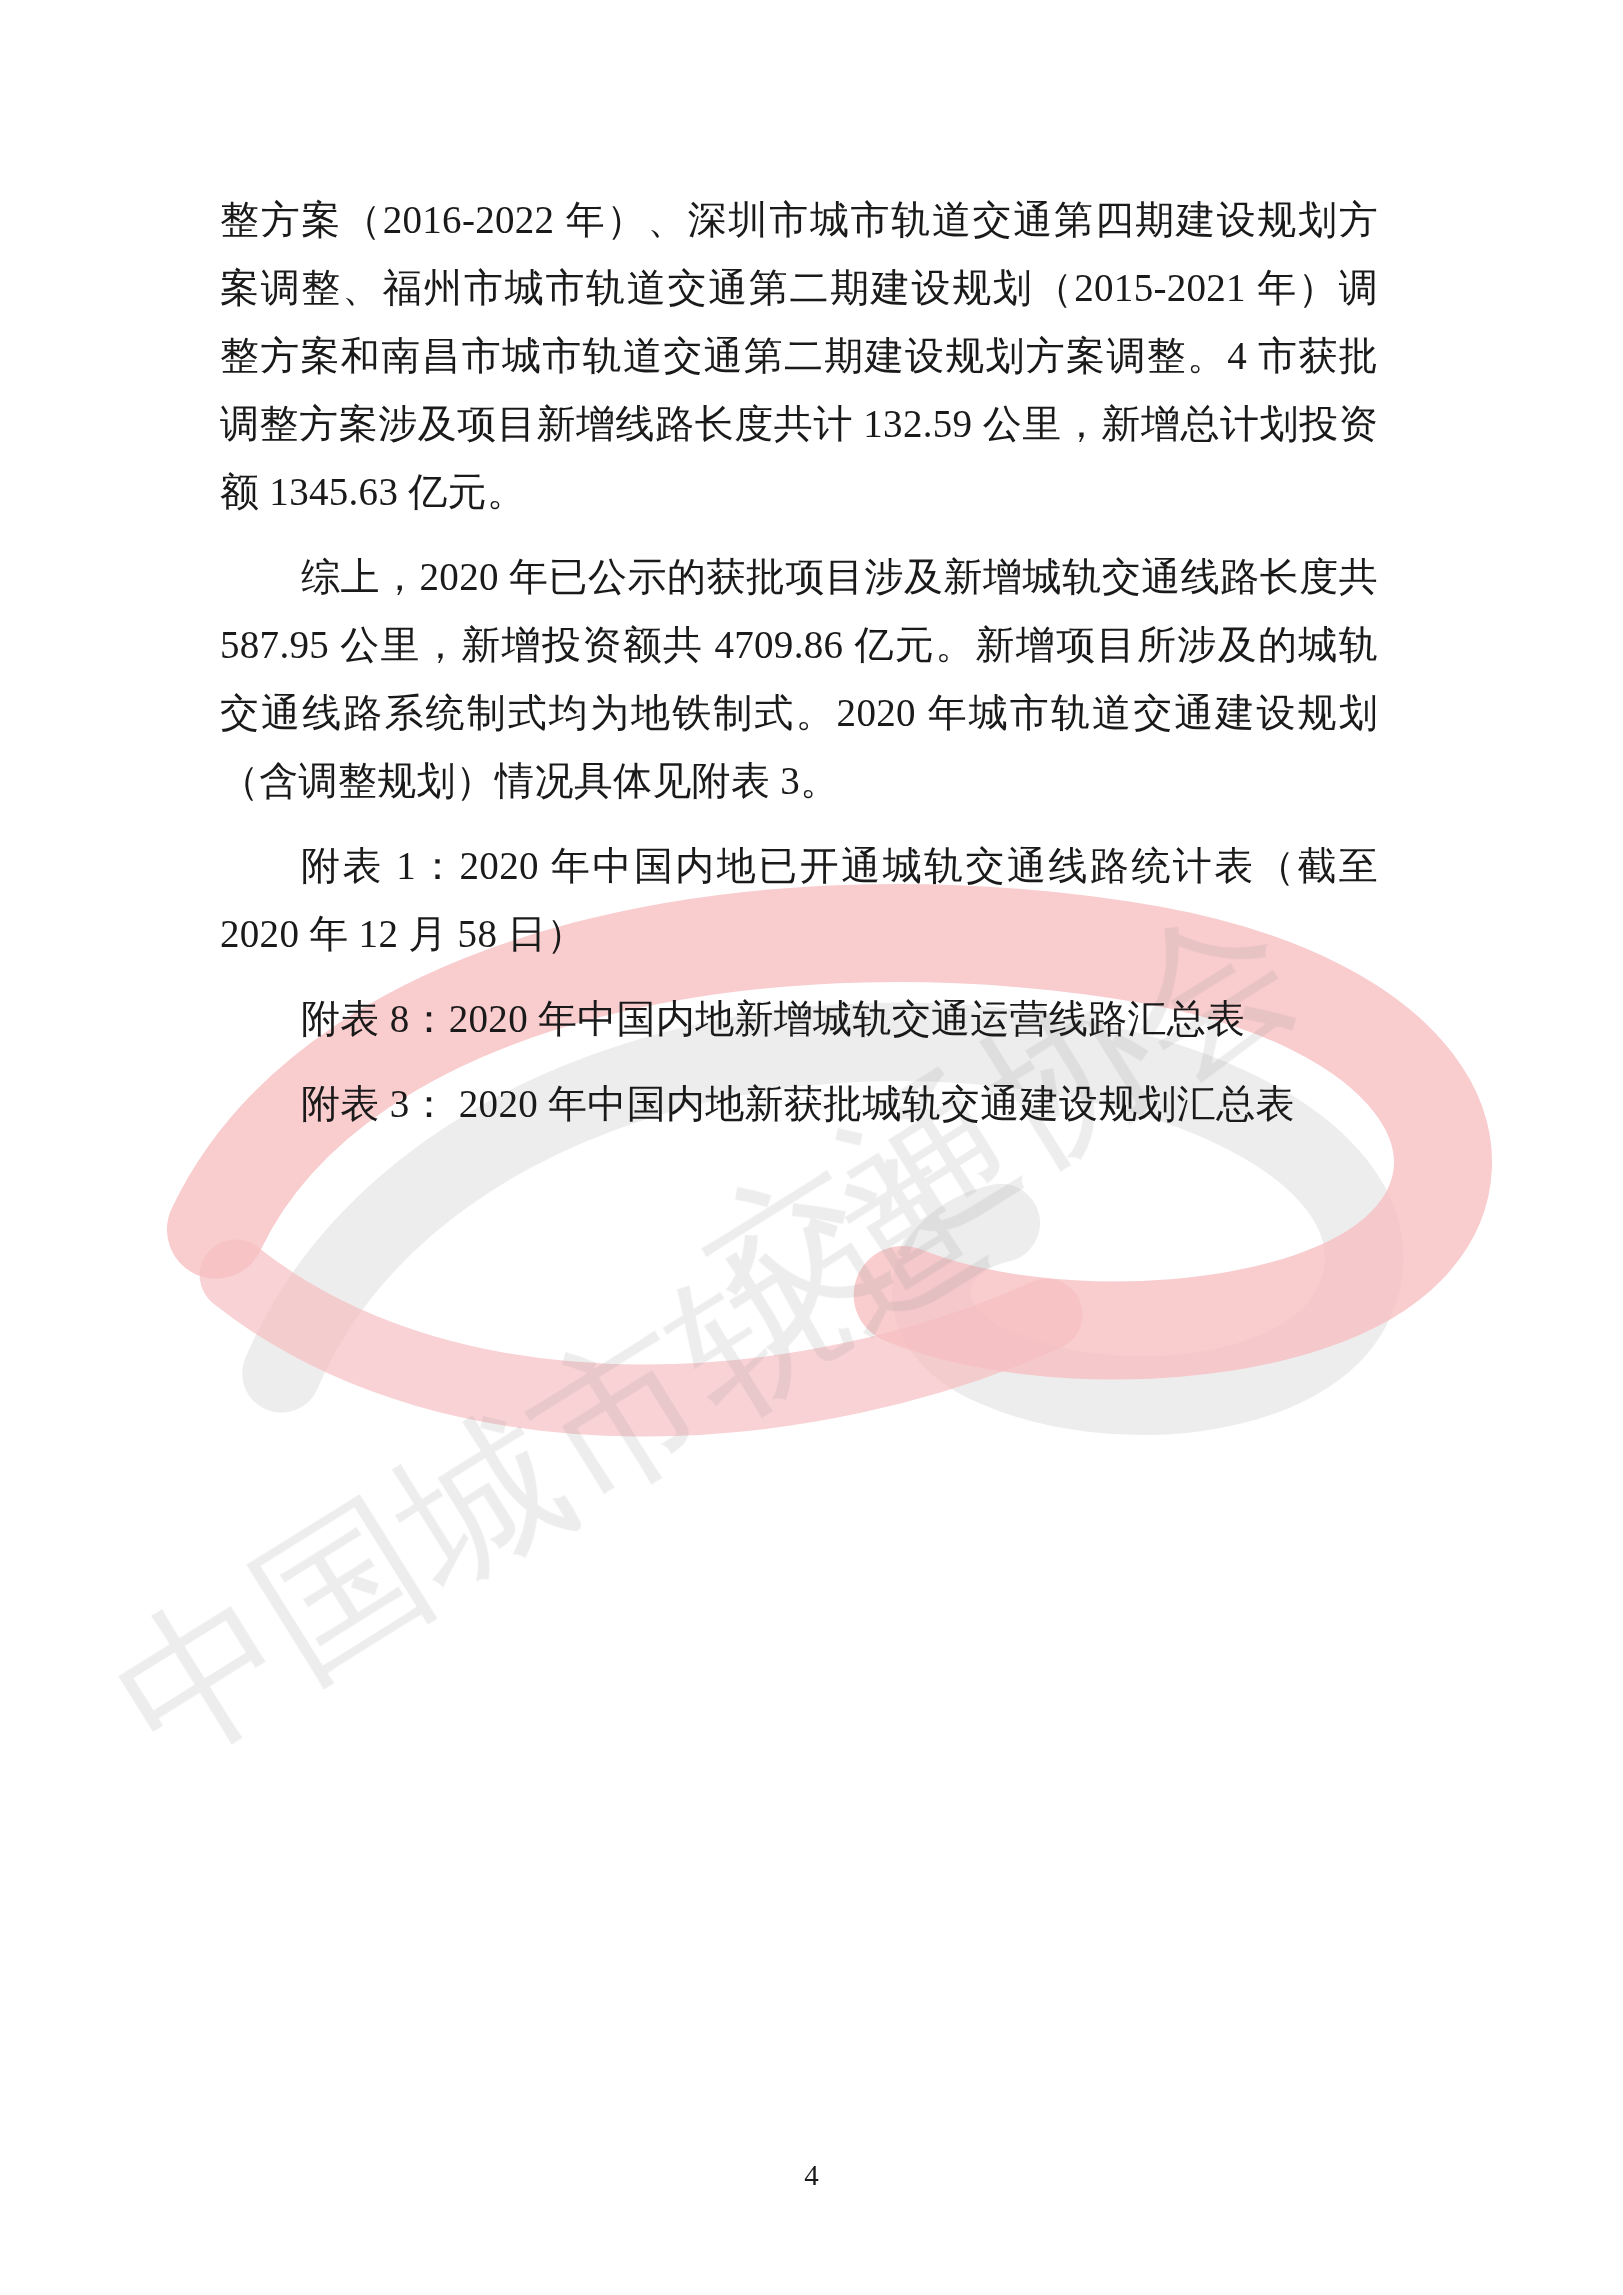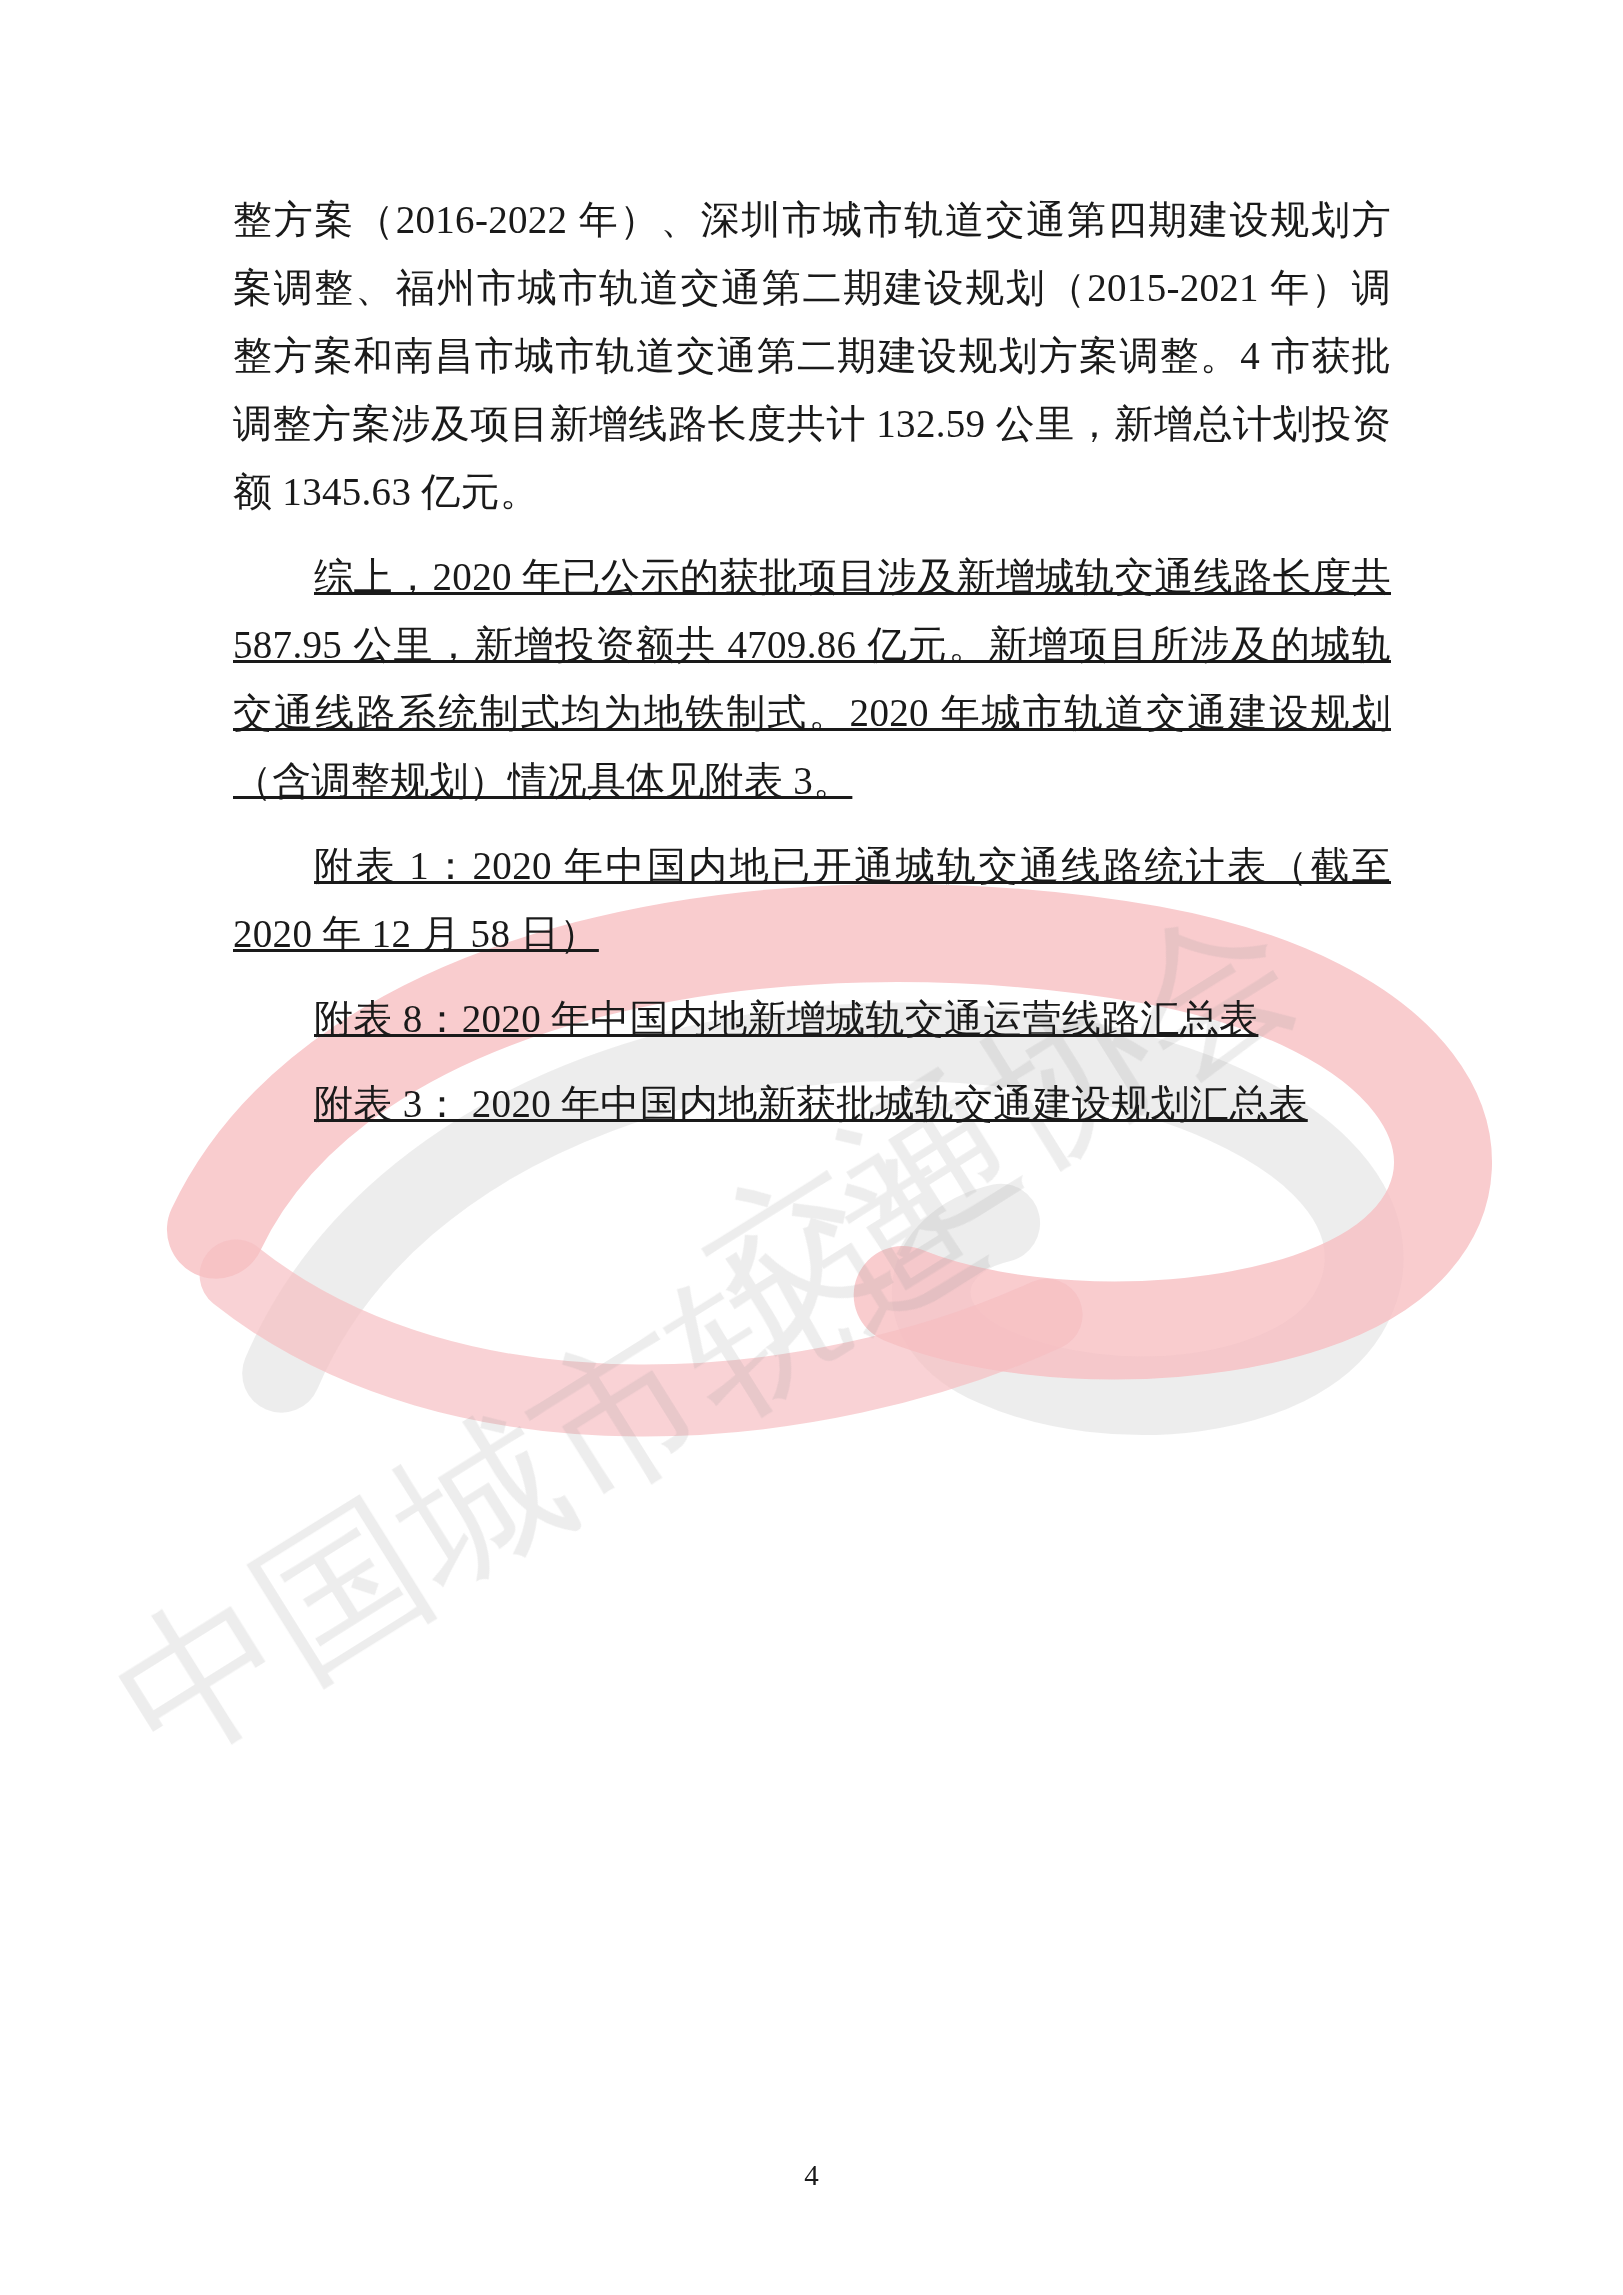--- a/index.html
+++ b/index.html
@@ -25,37 +25,36 @@
     top: 0;
     width: 1623px;
     height: 2295px;
     pointer-events: none;
     z-index: 1;
   }
 
   
   .content {
     position: absolute;
-    left: 233px;
+    left: 220px;
     top: 186px;
     width: 1158px;
     z-index: 3;
   }
   .para {
     font-size: 39px;
     line-height: 68px;
     letter-spacing: 0.3px;
     color: #1a1a1a;
     margin: 0 0 5.2px 0;
     text-align: justify;
     text-justify: inter-ideograph;
   }
   .indent {
     text-indent: 81px;
-    text-decoration: underline;
   }
   .gap-top {
     margin-top: 17px;
   }
 
   
   .folio {
     position: absolute;
     left: 0;
     top: 2159px;

